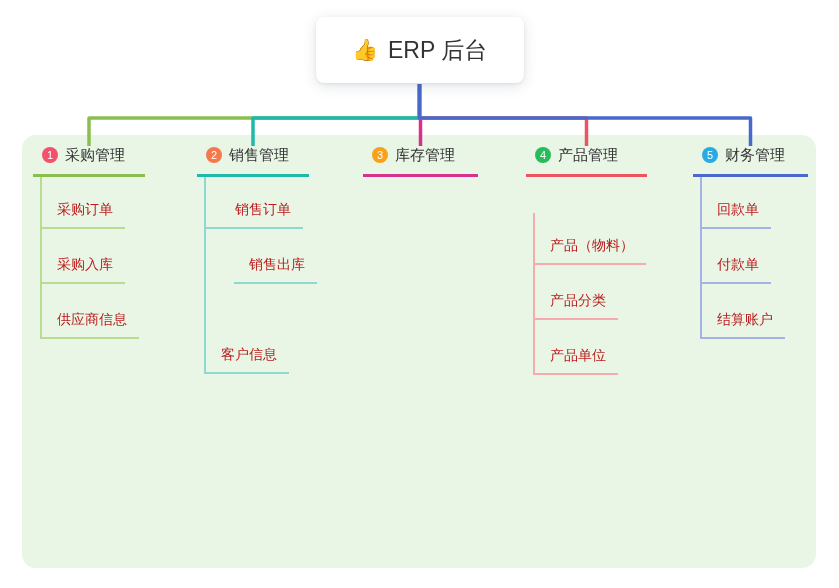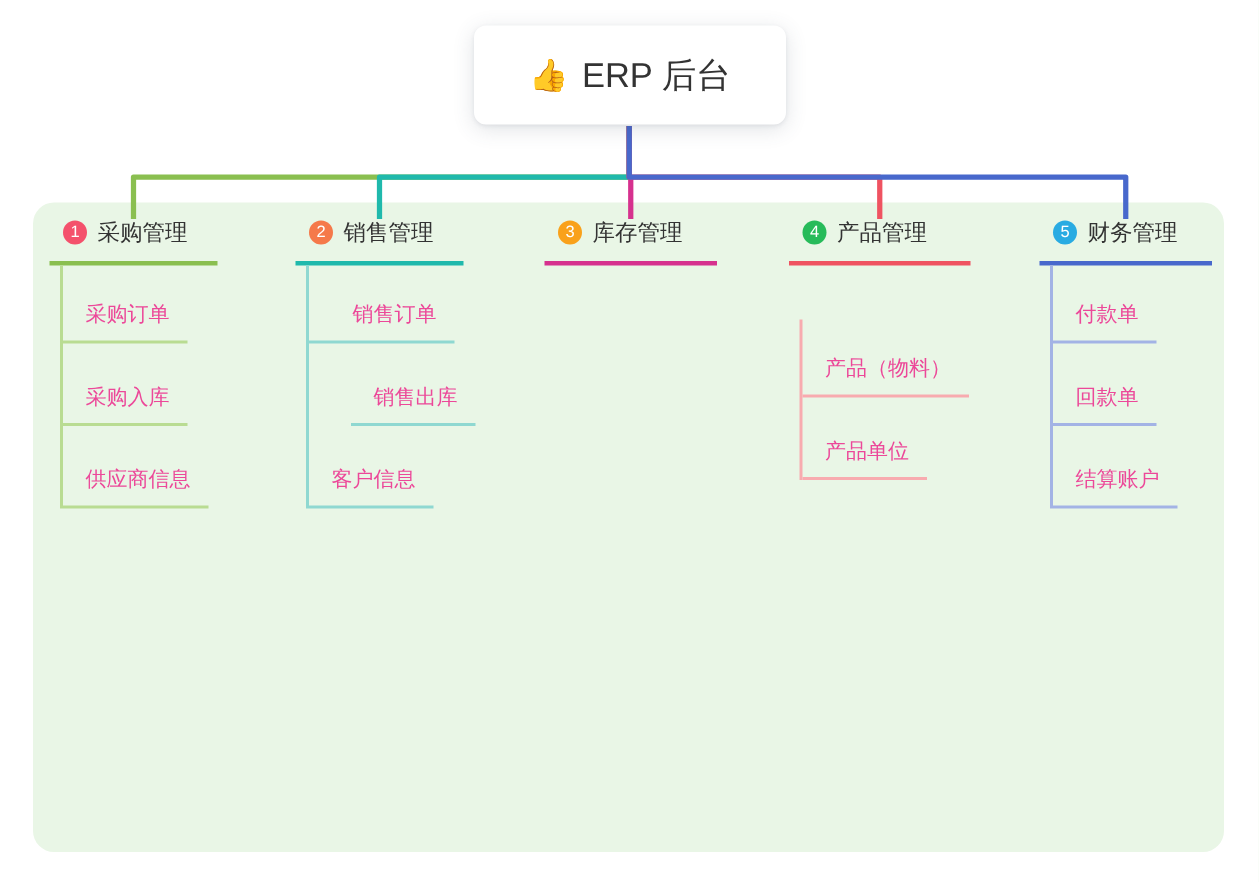--- a/index.html
+++ b/index.html
@@ -59,21 +59,21 @@
     margin-right: 7px;
     flex: 0 0 auto;
   }
   .children { margin-left: 7px; }
   .child-row {
     height: 55px;
     display: flex; align-items: flex-end;
     padding: 0 12px 8px 15px;
     width: fit-content;
     white-space: nowrap;
-    font-size: 14px; color: #ec4899;
+    font-size: 14px; color: #b91c1c;
   }
   .child-row:first-child { height: 52px; }
 </style>
 </head>
 <body>
 
 <div id="canvas">
 
   <div class="panel" style="background: rgb(233, 246, 230);"></div>
 
@@ -103,45 +103,46 @@
         </div>
       </div>
       <div class="branch-col" style="left: 197px;">
         <div class="branch-head" style="width: 112px; border-bottom: 3.5px solid rgb(31, 185, 172);">
           <span class="badge" style="background: rgb(245, 121, 74);">2</span>
           <span>销售管理</span>
         </div>
         <div class="children" style="border-left: 2px solid rgb(143, 216, 209);">
           <div class="child-row" style="border-bottom: 2px solid rgb(143, 216, 209); padding-left: 29px;">销售订单</div>
           <div class="child-row" style="border-bottom: 2px solid rgb(143, 216, 209); margin-left: 28px;">销售出库</div>
-          <div class="child-row" style="border-bottom: 2px solid rgb(143, 216, 209);">客户信息</div>
+          <div class="child-row" style="border-bottom: 2px solid rgb(143, 216, 209); margin-top: 35px;">客户信息</div>
         </div>
       </div>
       <div class="branch-col" style="left: 363px;">
         <div class="branch-head" style="width: 115px; border-bottom: 3.5px solid rgb(214, 49, 142);">
           <span class="badge" style="background: rgb(249, 161, 27);">3</span>
           <span>库存管理</span>
         </div>
       </div>
       <div class="branch-col" style="left: 526px;">
         <div class="branch-head" style="width: 121px; border-bottom: 3.5px solid rgb(239, 83, 97);">
           <span class="badge" style="background: rgb(39, 187, 90);">4</span>
           <span>产品管理</span>
         </div>
         <div class="children" style="border-left: 2px solid rgb(248, 171, 175);">
           <div class="child-row" style="border-bottom: 2px solid rgb(248, 171, 175); margin-top: 36px;">产品（物料）</div>
+          <div class="child-row" style="border-bottom: 2px solid rgb(248, 171, 175);">产品分类</div>
           <div class="child-row" style="border-bottom: 2px solid rgb(248, 171, 175); font-family: Liberation Serif, serif;">产品单位</div>
         </div>
       </div>
       <div class="branch-col" style="left: 693px;">
         <div class="branch-head" style="width: 115px; border-bottom: 3.5px solid rgb(72, 104, 204);">
           <span class="badge" style="background: rgb(41, 171, 226);">5</span>
           <span>财务管理</span>
         </div>
         <div class="children" style="border-left: 2px solid rgb(163, 179, 229);">
+          <div class="child-row" style="border-bottom: 2px solid rgb(163, 179, 229);">回款单</div>
           <div class="child-row" style="border-bottom: 2px solid rgb(163, 179, 229);">付款单</div>
-          <div class="child-row" style="border-bottom: 2px solid rgb(163, 179, 229);">回款单</div>
           <div class="child-row" style="border-bottom: 2px solid rgb(163, 179, 229);">结算账户</div>
         </div>
       </div>
     </div>
 
 </div>
 
 </body></html>

